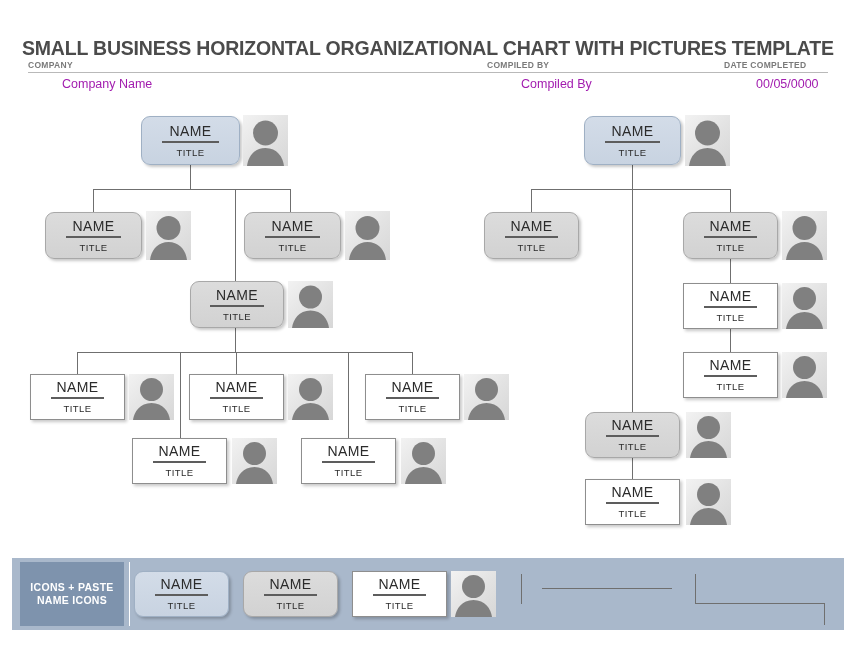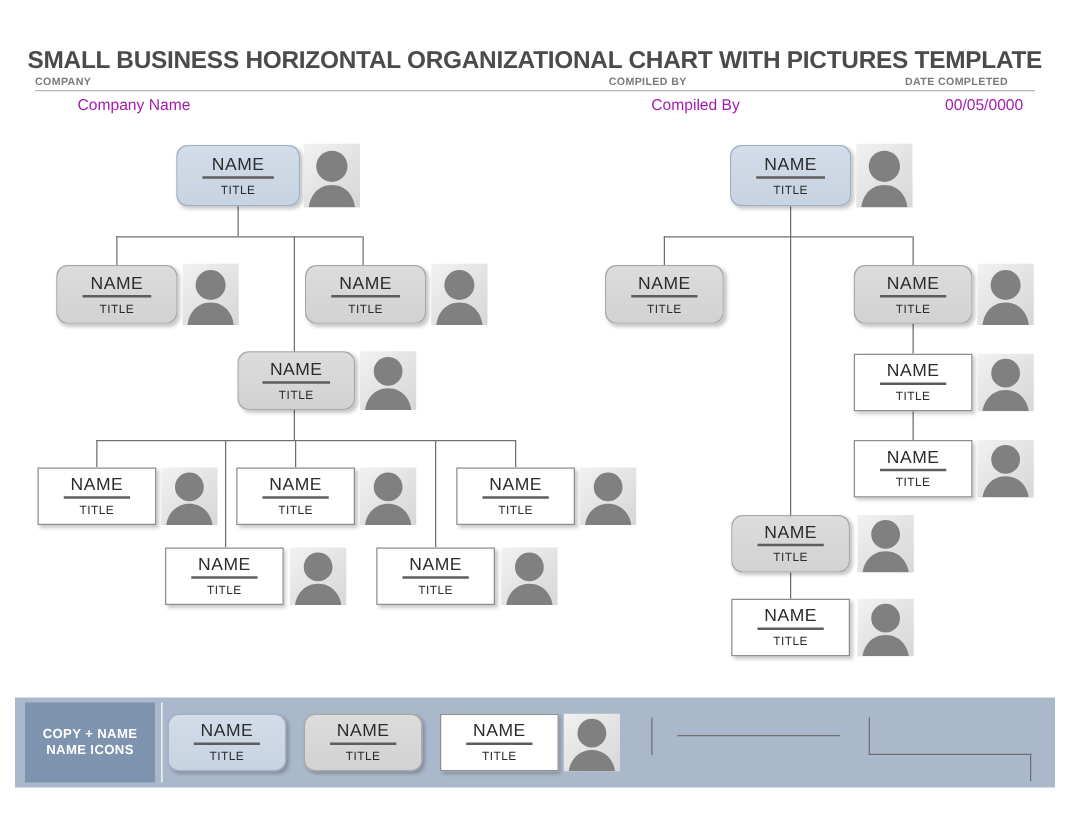--- a/index.html
+++ b/index.html
@@ -389,21 +389,21 @@
       <circle cx="22.5" cy="15.5" r="11.5" fill="#808080"></circle>
       <path d="M22.5 29 C11 29 5 38 4 46 L41 46 C40 38 34 29 22.5 29 Z" fill="#808080"></path>
     </svg>
   </div>
 
 </div>
 
 <div id="legend-bar">
 
   <div id="legend-label">
-    <span>COPY + NAME</span>
+    <span>ICONS + PASTE</span>
     <span>NAME ICONS</span>
   </div>
   <div id="legend-divider"></div>
 
   <div class="node blue" style="left:122px; top:13px; width:95px; height:46px;">
     <div class="node-name">NAME</div>
     <div class="node-divider"></div>
     <div class="node-title">TITLE</div>
   </div>
 

